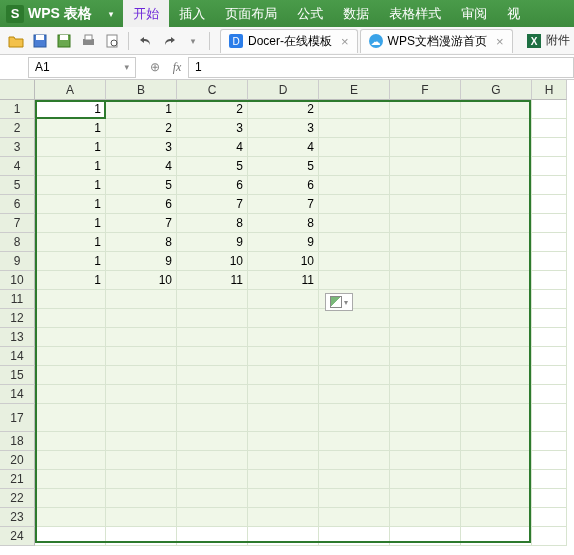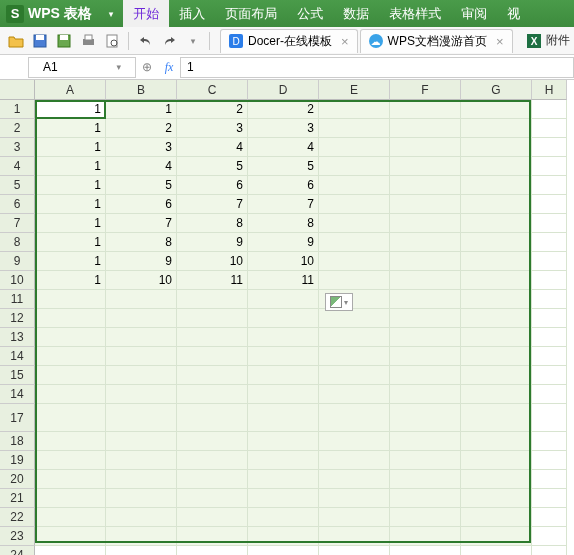--- a/index.html
+++ b/index.html
@@ -11,24 +11,24 @@
 .menu-item { padding: 0 10px; height: 27px; line-height: 27px; cursor: pointer; font-size: 13px; }
 .menu-item.active { background: #f0f0f0; color: #6d28d9; }
 .toolbar { height: 28px; background: #f7f7f7; border-bottom: 1px solid #d0d0d0; display: flex; align-items: center; padding: 0 4px; }
 .tb-icon { width: 20px; height: 20px; margin: 0 2px; display: flex; align-items: center; justify-content: center; cursor: pointer; border-radius: 2px; }
 .tb-sep { width: 1px; height: 18px; background: #ccc; margin: 0 4px; }
 .doc-tabs { display: flex; align-items: center; margin-left: 6px; flex: 1; }
 .doc-tab { height: 24px; padding: 0 8px; background: #fdfdfd; border: 1px solid #ccc; border-bottom: none; display: flex; align-items: center; margin-right: 2px; border-radius: 3px 3px 0 0; font-size: 12px; gap: 5px; }
 .doc-tab-icon { width: 14px; height: 14px; border-radius: 2px; display: flex; align-items: center; justify-content: center; font-size: 10px; }
 .doc-tab-close { color: #999; cursor: pointer; font-size: 13px; margin-left: 4px; }
 .formulabar { height: 25px; background: #fff; border-bottom: 1px solid #ccc; display: flex; align-items: center; }
-.namebox { width: 108px; height: 21px; border: 1px solid #ccc; margin: 0 0 0 28px; padding: 0 14px; font-size: 12px; display: flex; align-items: center; }
+.namebox { width: 108px; height: 21px; border: 1px solid #ccc; margin: 0 8px 0 28px; padding: 0 6px; font-size: 12px; display: flex; align-items: center; }
 .namebox-dd { margin-left: auto; color: #888; font-size: 9px; }
 .fb-btn { width: 22px; text-align: center; color: #888; cursor: pointer; }
-.fx { font-style: italic; font-family: serif; color: #3b82f6; }
+.fx { font-style: italic; font-family: serif; color: #737373; }
 .fb-input { flex: 1; height: 21px; border: 1px solid #ccc; padding: 0 6px; font-size: 12px; display: flex; align-items: center; }
 .grid { position: relative; }
 .row { display: flex; height: 19px; }
 .row.tall { height: 28px; }
 .corner { width: 35px; height: 20px; background: #e8f0e0; border-right: 1px solid #bbb; border-bottom: 1px solid #bbb; }
 .colhdr { width: 71px; height: 20px; background: #e8f0e0; border-right: 1px solid #ccc; border-bottom: 1px solid #bbb; text-align: center; line-height: 20px; color: #333; font-size: 12px; }
 .colhdr.narrow { width: 35px; }
 .rowhdr { width: 35px; background: #e8f0e0; border-right: 1px solid #bbb; border-bottom: 1px solid #ccc; text-align: center; line-height: 19px; color: #333; font-size: 12px; }
 .cell { width: 71px; border-right: 1px solid #d8e4d0; border-bottom: 1px solid #d8e4d0; text-align: right; padding-right: 4px; line-height: 19px; font-size: 12px; background: #f0f7e8; }
 .cell.white { background: #fff; }
@@ -340,31 +340,20 @@
         <div class="cell"></div>
         <div class="cell"></div>
         <div class="cell"></div>
         <div class="cell"></div>
         <div class="cell"></div>
         <div class="cell"></div>
         <div class="cell"></div>
         <div class="cell white" style="width: 35px;"></div>
       </div>
       <div class="row">
-        <div class="rowhdr">19</div>
-        <div class="cell"></div>
-        <div class="cell"></div>
-        <div class="cell"></div>
-        <div class="cell"></div>
-        <div class="cell"></div>
-        <div class="cell"></div>
-        <div class="cell"></div>
-        <div class="cell white" style="width: 35px;"></div>
-      </div>
-      <div class="row">
         <div class="rowhdr">20</div>
         <div class="cell"></div>
         <div class="cell"></div>
         <div class="cell"></div>
         <div class="cell"></div>
         <div class="cell"></div>
         <div class="cell"></div>
         <div class="cell"></div>
         <div class="cell white" style="width: 35px;"></div>
       </div>

